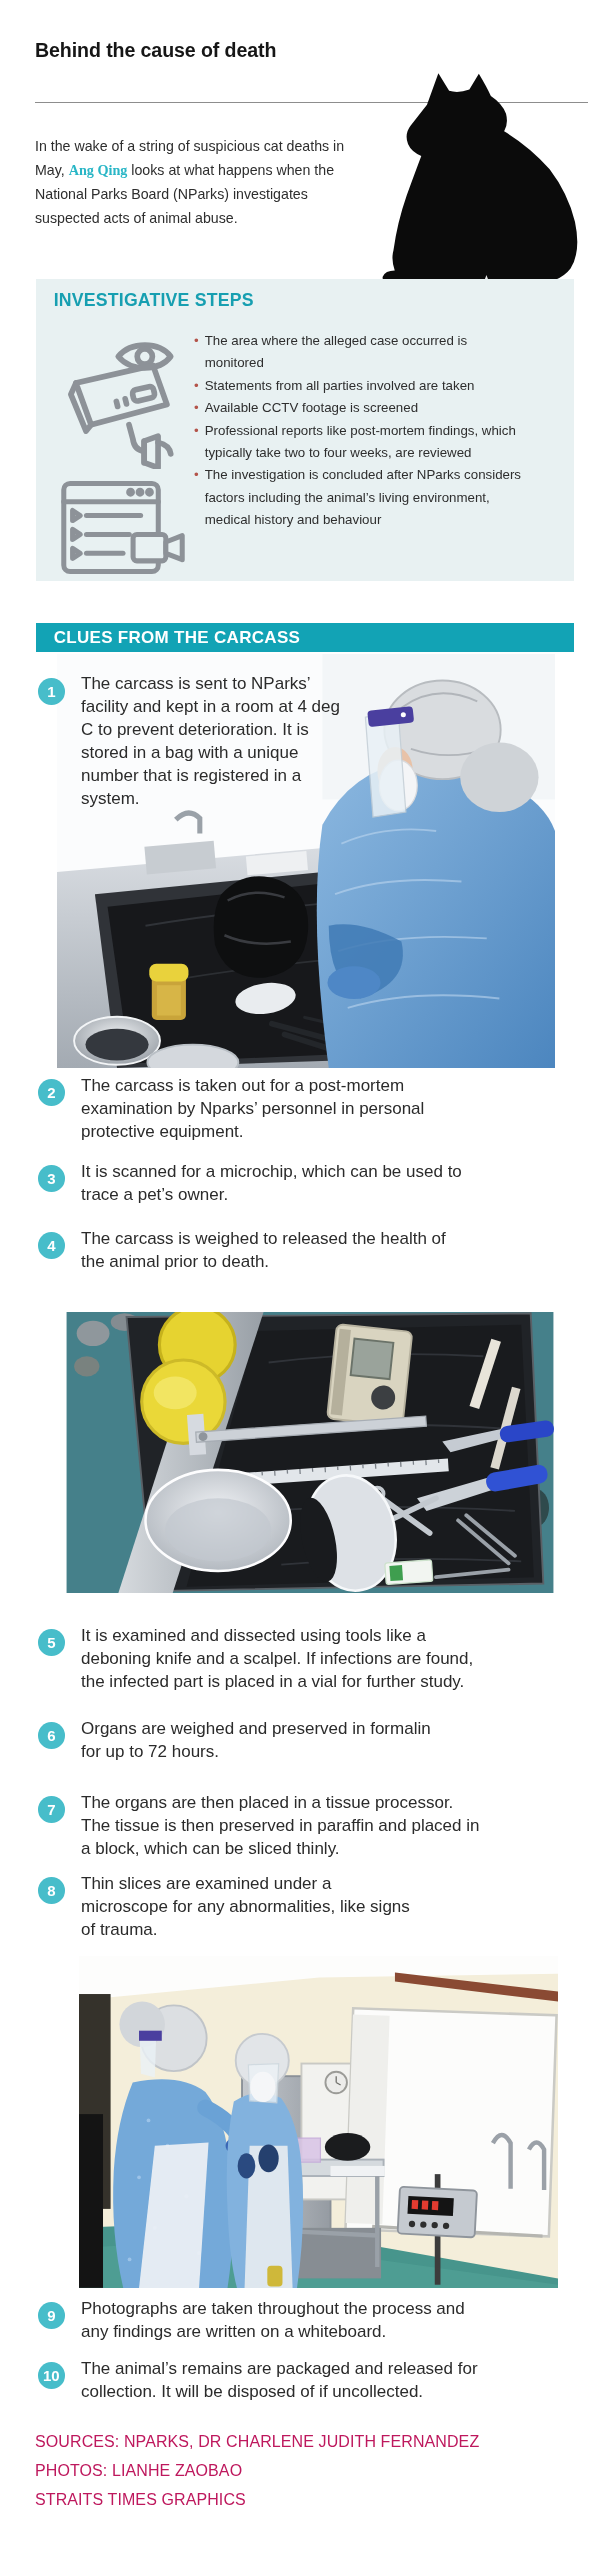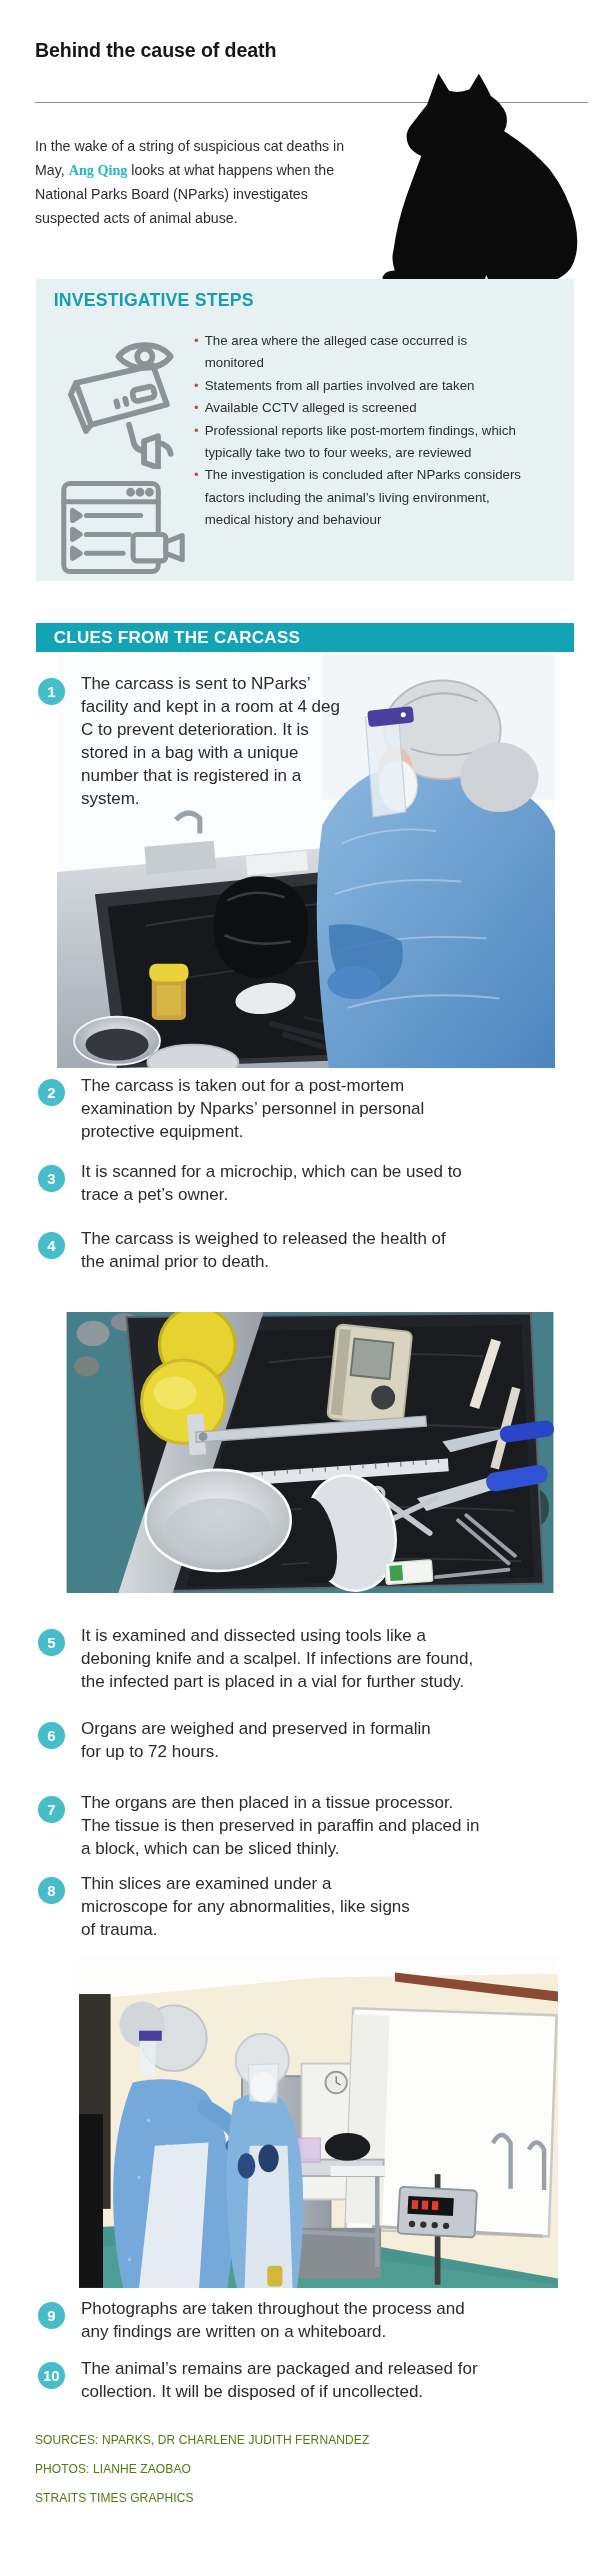--- a/index.html
+++ b/index.html
@@ -14,21 +14,21 @@
   .invest-head{position:absolute;left:17.7px;top:11.4px;margin:0;font-size:17.7px;font-weight:bold;color:#179fb1;letter-spacing:0.2px;}
   .bullets{position:absolute;left:158px;top:51px;width:331px;margin:0;padding:0;list-style:none;
            font-size:13.3px;line-height:22.4px;color:#2e2e2e;}
   .bullets li{position:relative;padding-left:10.7px;}
   .bullets li::before{content:"\2022";position:absolute;left:0;top:0;color:#b3544a;}
   .banner{left:36px;top:623px;width:538px;height:29px;background:#12a3b5;display:flex;align-items:center;}
   .banner-head{margin:0 0 0 17.7px;font-size:17px;font-weight:bold;color:#ffffff;letter-spacing:0.3px;}
   .stepnum{width:26.6px;height:26.6px;border-radius:50%;background:#47bdca;color:#ffffff;
            font-size:15px;font-weight:bold;display:flex;align-items:center;justify-content:center;}
   .steptext{font-size:17px;line-height:23px;color:#2b2b2b;}
-  .footer-line{font-size:12px;color:#4d7c0f;letter-spacing:0.1px;}
+  .footer-line{font-size:16px;color:#be185d;letter-spacing:0.1px;}
   svg{display:block;}
 </style>
 </head>
 <body>
 
 <div id="canvas">
 
   <h1 class="abs page-title" style="margin:0">Behind the cause of death</h1>
   <div class="abs rule"></div>
 
@@ -75,21 +75,21 @@
         <path d="M20,108 L20,124 L32,116 Z"></path>
         <line x1="42" y1="116" x2="100" y2="116"></line>
         <rect x="116" y="86" width="52" height="42" rx="6" fill="#e8f1f2"></rect>
         <path d="M168,98 L194,88 L194,126 L168,116 Z" fill="#e8f1f2"></path>
       </g>
     </svg>
 
     <ul class="bullets">
       <li>The area where the alleged case occurred is monitored</li>
       <li>Statements from all parties involved are taken</li>
-      <li>Available CCTV alleged is screened</li>
+      <li>Available CCTV footage is screened</li>
       <li>Professional reports like post-mortem findings, which typically take two to four weeks, are reviewed</li>
       <li>The investigation is concluded after NParks considers factors including the animal’s living environment, medical history and behaviour</li>
     </ul>
   </section>
 
   <div class="abs banner">
     <h2 class="banner-head">CLUES FROM THE CARCASS</h2>
   </div>
 
   <svg class="abs" style="left:57px;top:654px" width="498" height="414" viewBox="0 0 788 655">

